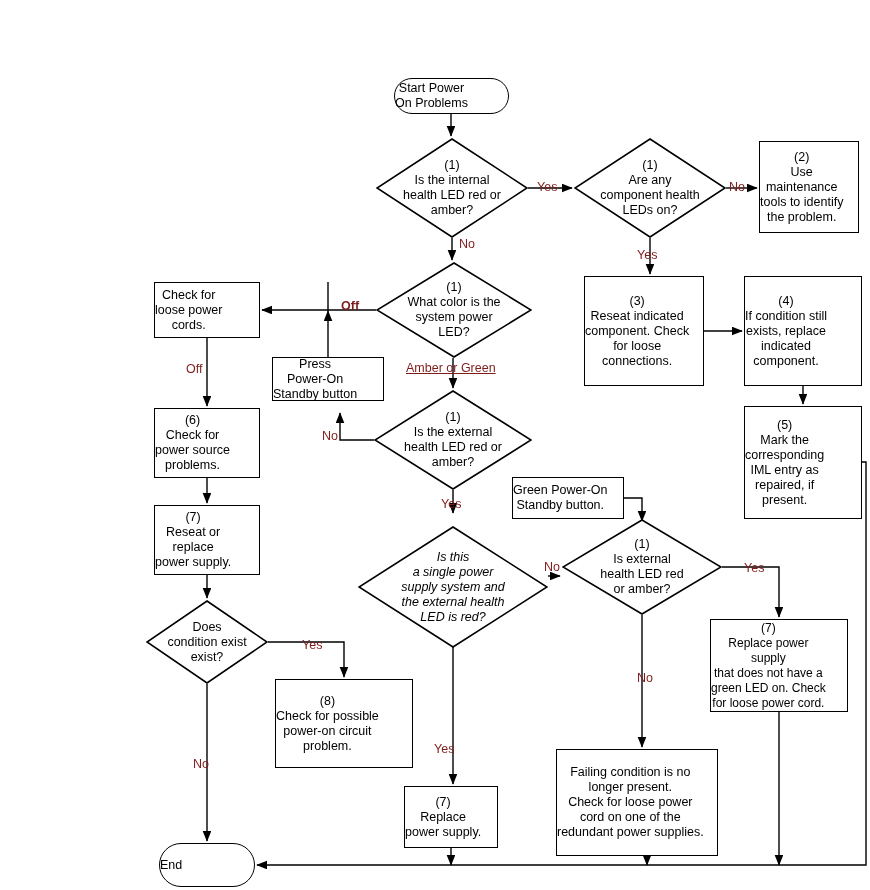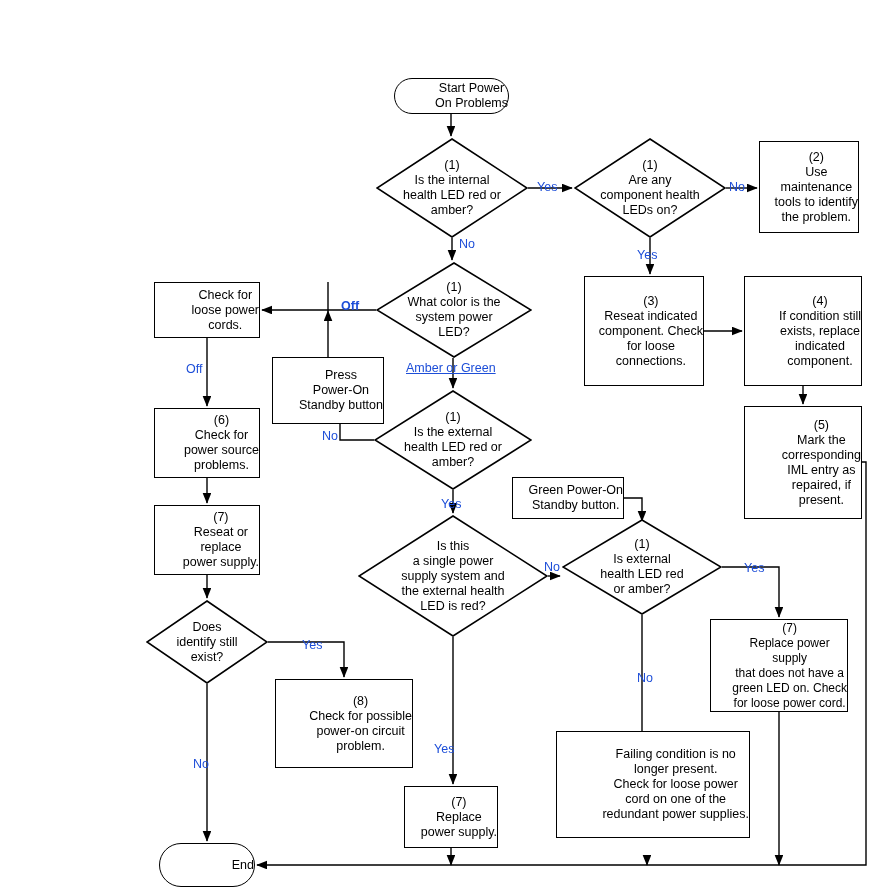--- a/index.html
+++ b/index.html
@@ -21,21 +21,21 @@
     top: 0;
     width: 870px;
     height: 890px;
     pointer-events: none;
   }
   .node {
     position: absolute;
     box-sizing: border-box;
     display: flex;
     align-items: center;
-    justify-content: flex-end;
+    justify-content: flex-start;
     text-align: center;
     font-size: 12.5px;
     line-height: 15px;
     color: #000000;
     white-space: pre-line;
   }
   .rect {
     border: 1.4px solid #000000;
     background: #ffffff;
   }
@@ -64,21 +64,21 @@
     text-align: center;
     font-size: 12.5px;
     line-height: 15px;
     color: #000000;
     white-space: pre-line;
   }
   .edge-label {
     position: absolute;
     font-size: 12.5px;
     line-height: 14px;
-    color: #1d4ed8;
+    color: #7f1d1d;
     white-space: pre;
     background: transparent;
   }
 </style>
 </head>
 <body>
 
 <div id="canvas">
 
   <svg class="edges" viewBox="0 0 870 890">
@@ -214,21 +214,21 @@
 system power
 LED?</div>
   </div>
 
   <div class="node rect" style="left:154px; top:282px; width:106px; height:56px;">
     <span>Check for
 loose power
 cords.</span>
   </div>
 
-  <div class="node rect" style="left:272px; top:357px; width:112px; height:67px;">
+  <div class="node rect" style="left:272px; top:357px; width:112px; height:44px;">
     <span>Press
 Power-On
 Standby button</span>
   </div>
 
   <div class="node rect" style="left:154px; top:408px; width:106px; height:70px;">
     <span>(6)
 Check for
 power source
 problems.</span>
@@ -239,42 +239,42 @@
 Reseat or
 replace
 power supply.</span>
   </div>
 
   <div class="diamond-wrap" style="left:146px; top:600px; width:122px; height:84px;">
     <svg class="diamond-shape" viewBox="0 0 122 84" preserveAspectRatio="none">
       <polygon points="61,1 121,42 61,83 1,42" fill="#ffffff" stroke="#000000" stroke-width="1.6" vector-effect="non-scaling-stroke"></polygon>
     </svg>
     <div class="diamond-label">Does
-identify still
+condition exist
 exist?</div>
   </div>
 
   <div class="node rect" style="left:275px; top:679px; width:138px; height:89px;">
     <span>(8)
 Check for possible
 power-on circuit
 problem.</span>
   </div>
 
   <div class="diamond-wrap" style="left:374px; top:390px; width:158px; height:100px;">
     <svg class="diamond-shape" viewBox="0 0 158 100" preserveAspectRatio="none">
       <polygon points="79,1 157,50 79,99 1,50" fill="#ffffff" stroke="#000000" stroke-width="1.6" vector-effect="non-scaling-stroke"></polygon>
     </svg>
     <div class="diamond-label">(1)
 Is the external
 health LED red or
 amber?</div>
   </div>
 
-  <div class="diamond-wrap" style="left:358px; top:515px; width:190px; height:122px;">
+  <div class="diamond-wrap" style="left:358px; top:526px; width:190px; height:122px;font-style:italic;">
     <svg class="diamond-shape" viewBox="0 0 190 122" preserveAspectRatio="none">
       <polygon points="95,1 189,61 95,121 1,61" fill="#ffffff" stroke="#000000" stroke-width="1.6" vector-effect="non-scaling-stroke"></polygon>
     </svg>
     <div class="diamond-label">Is this
 a single power
 supply system and
 the external health
 LED is red?</div>
   </div>
 
@@ -295,21 +295,21 @@
 
   <div class="node rect" style="left:710px; top:619px; width:138px; height:93px; font-size:12px;">
     <span>(7)
 Replace power
 supply
 that does not have a
 green LED on. Check
 for loose power cord.</span>
   </div>
 
-  <div class="node rect" style="left:556px; top:731px; width:194px; height:107px;">
+  <div class="node rect" style="left:556px; top:749px; width:162px; height:107px;">
     <span>Failing condition is no
 longer present.
 Check for loose power
 cord on one of the
 redundant power supplies.</span>
   </div>
 
   <div class="node rect" style="left:404px; top:786px; width:94px; height:62px;">
     <span>(7)
 Replace

